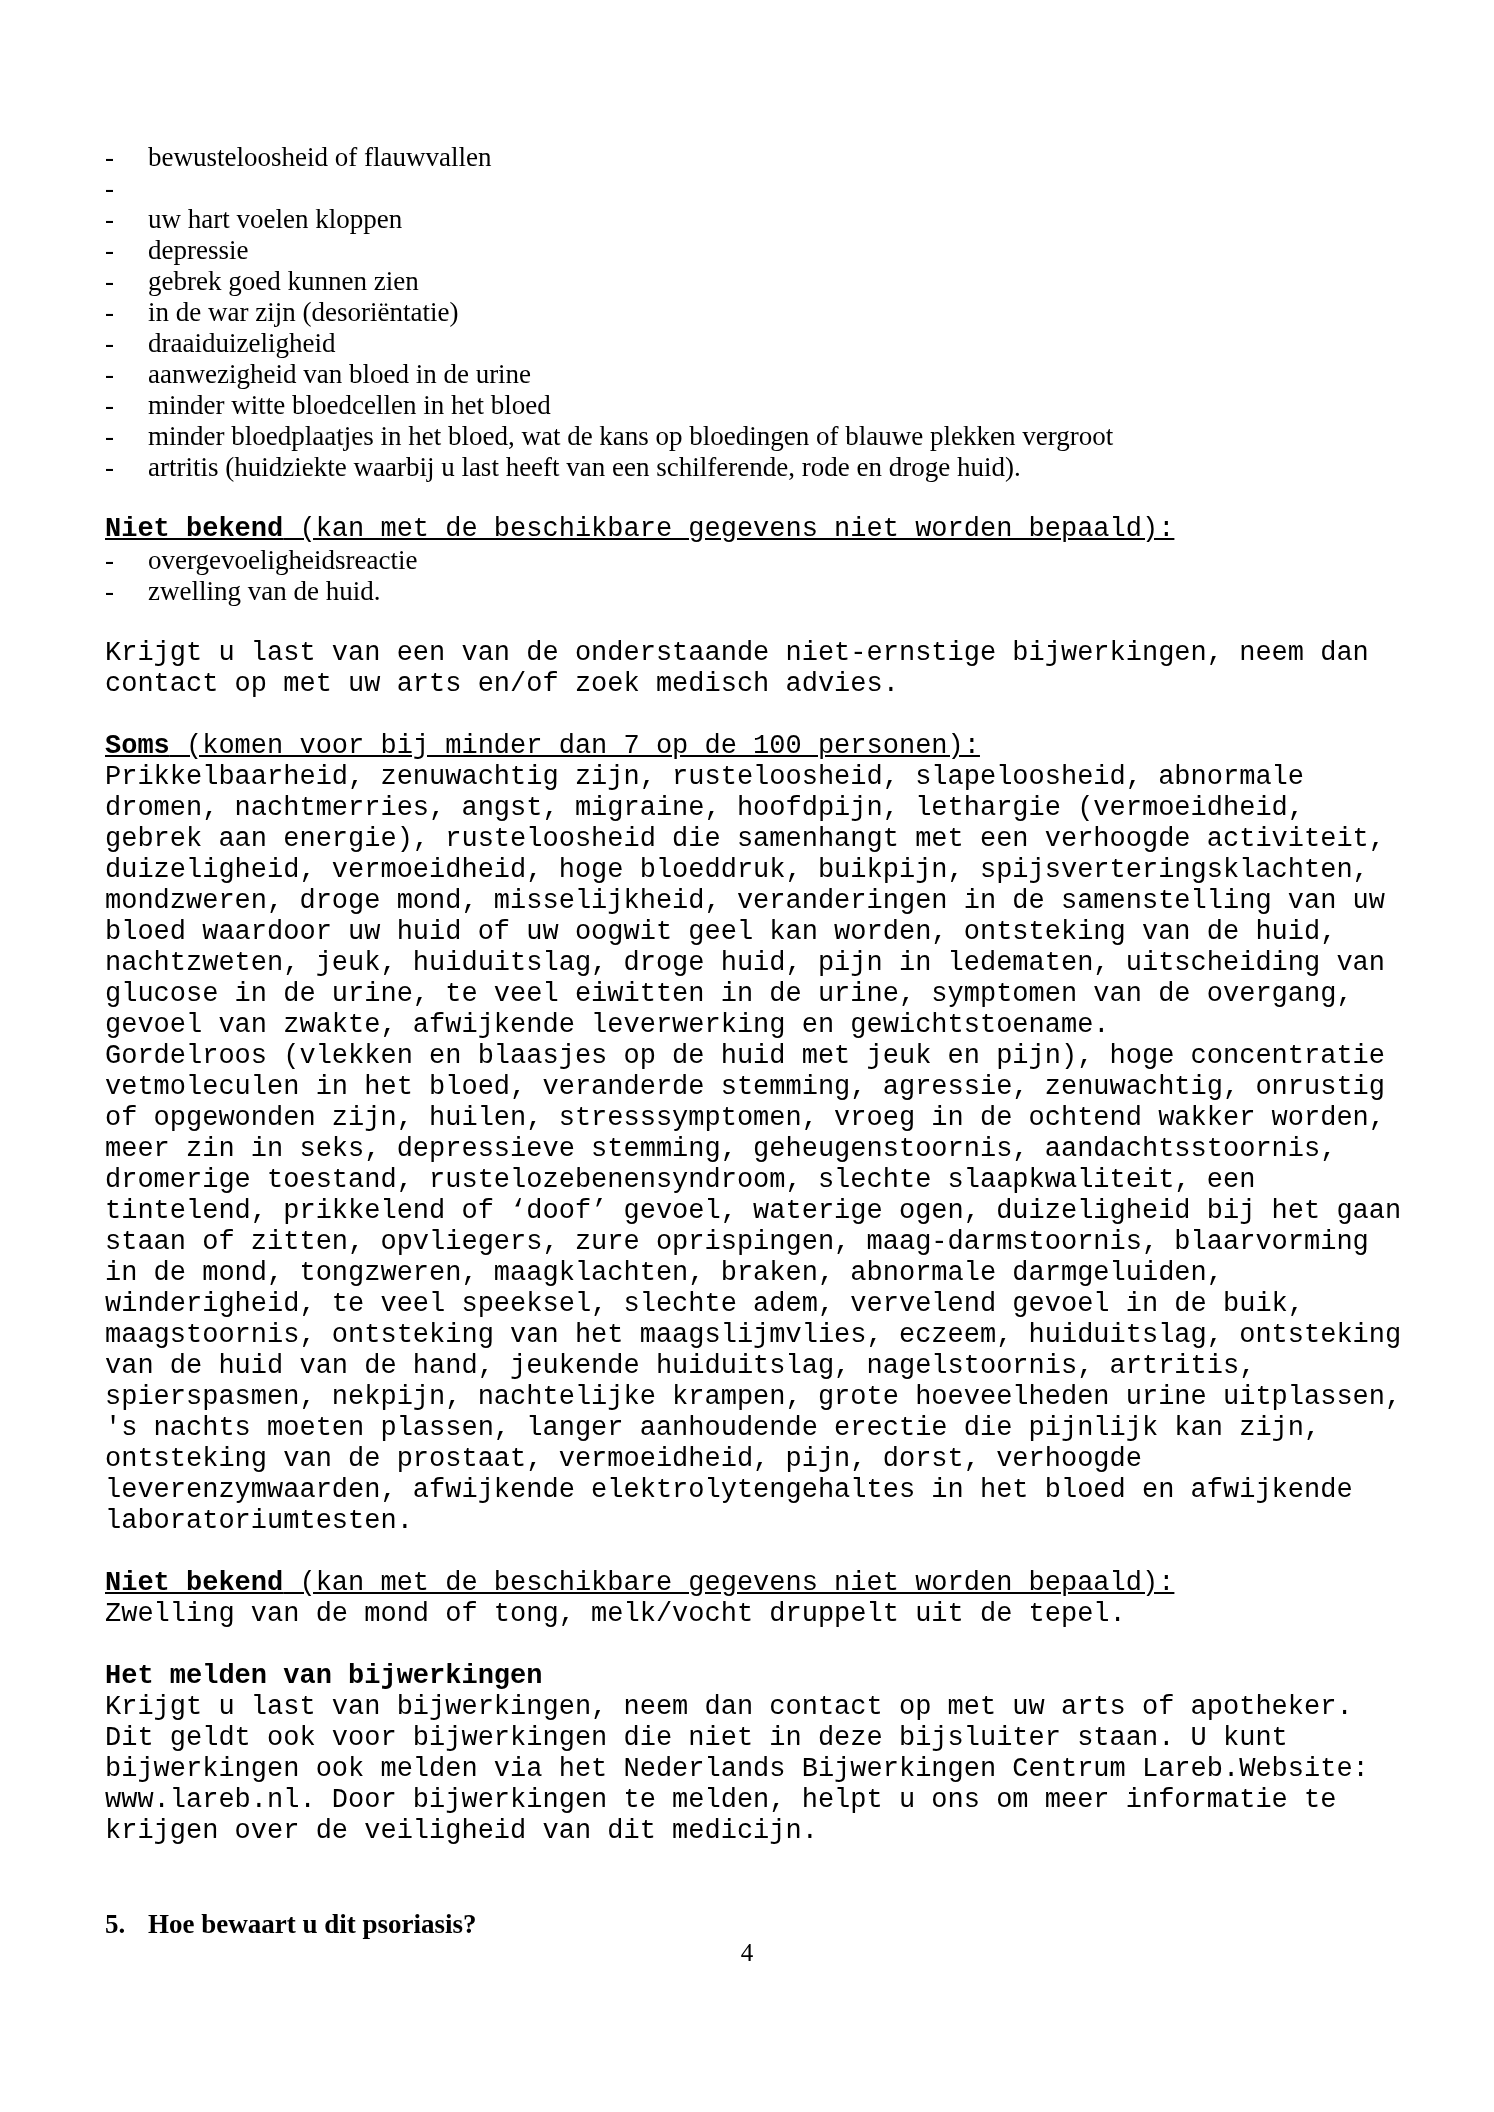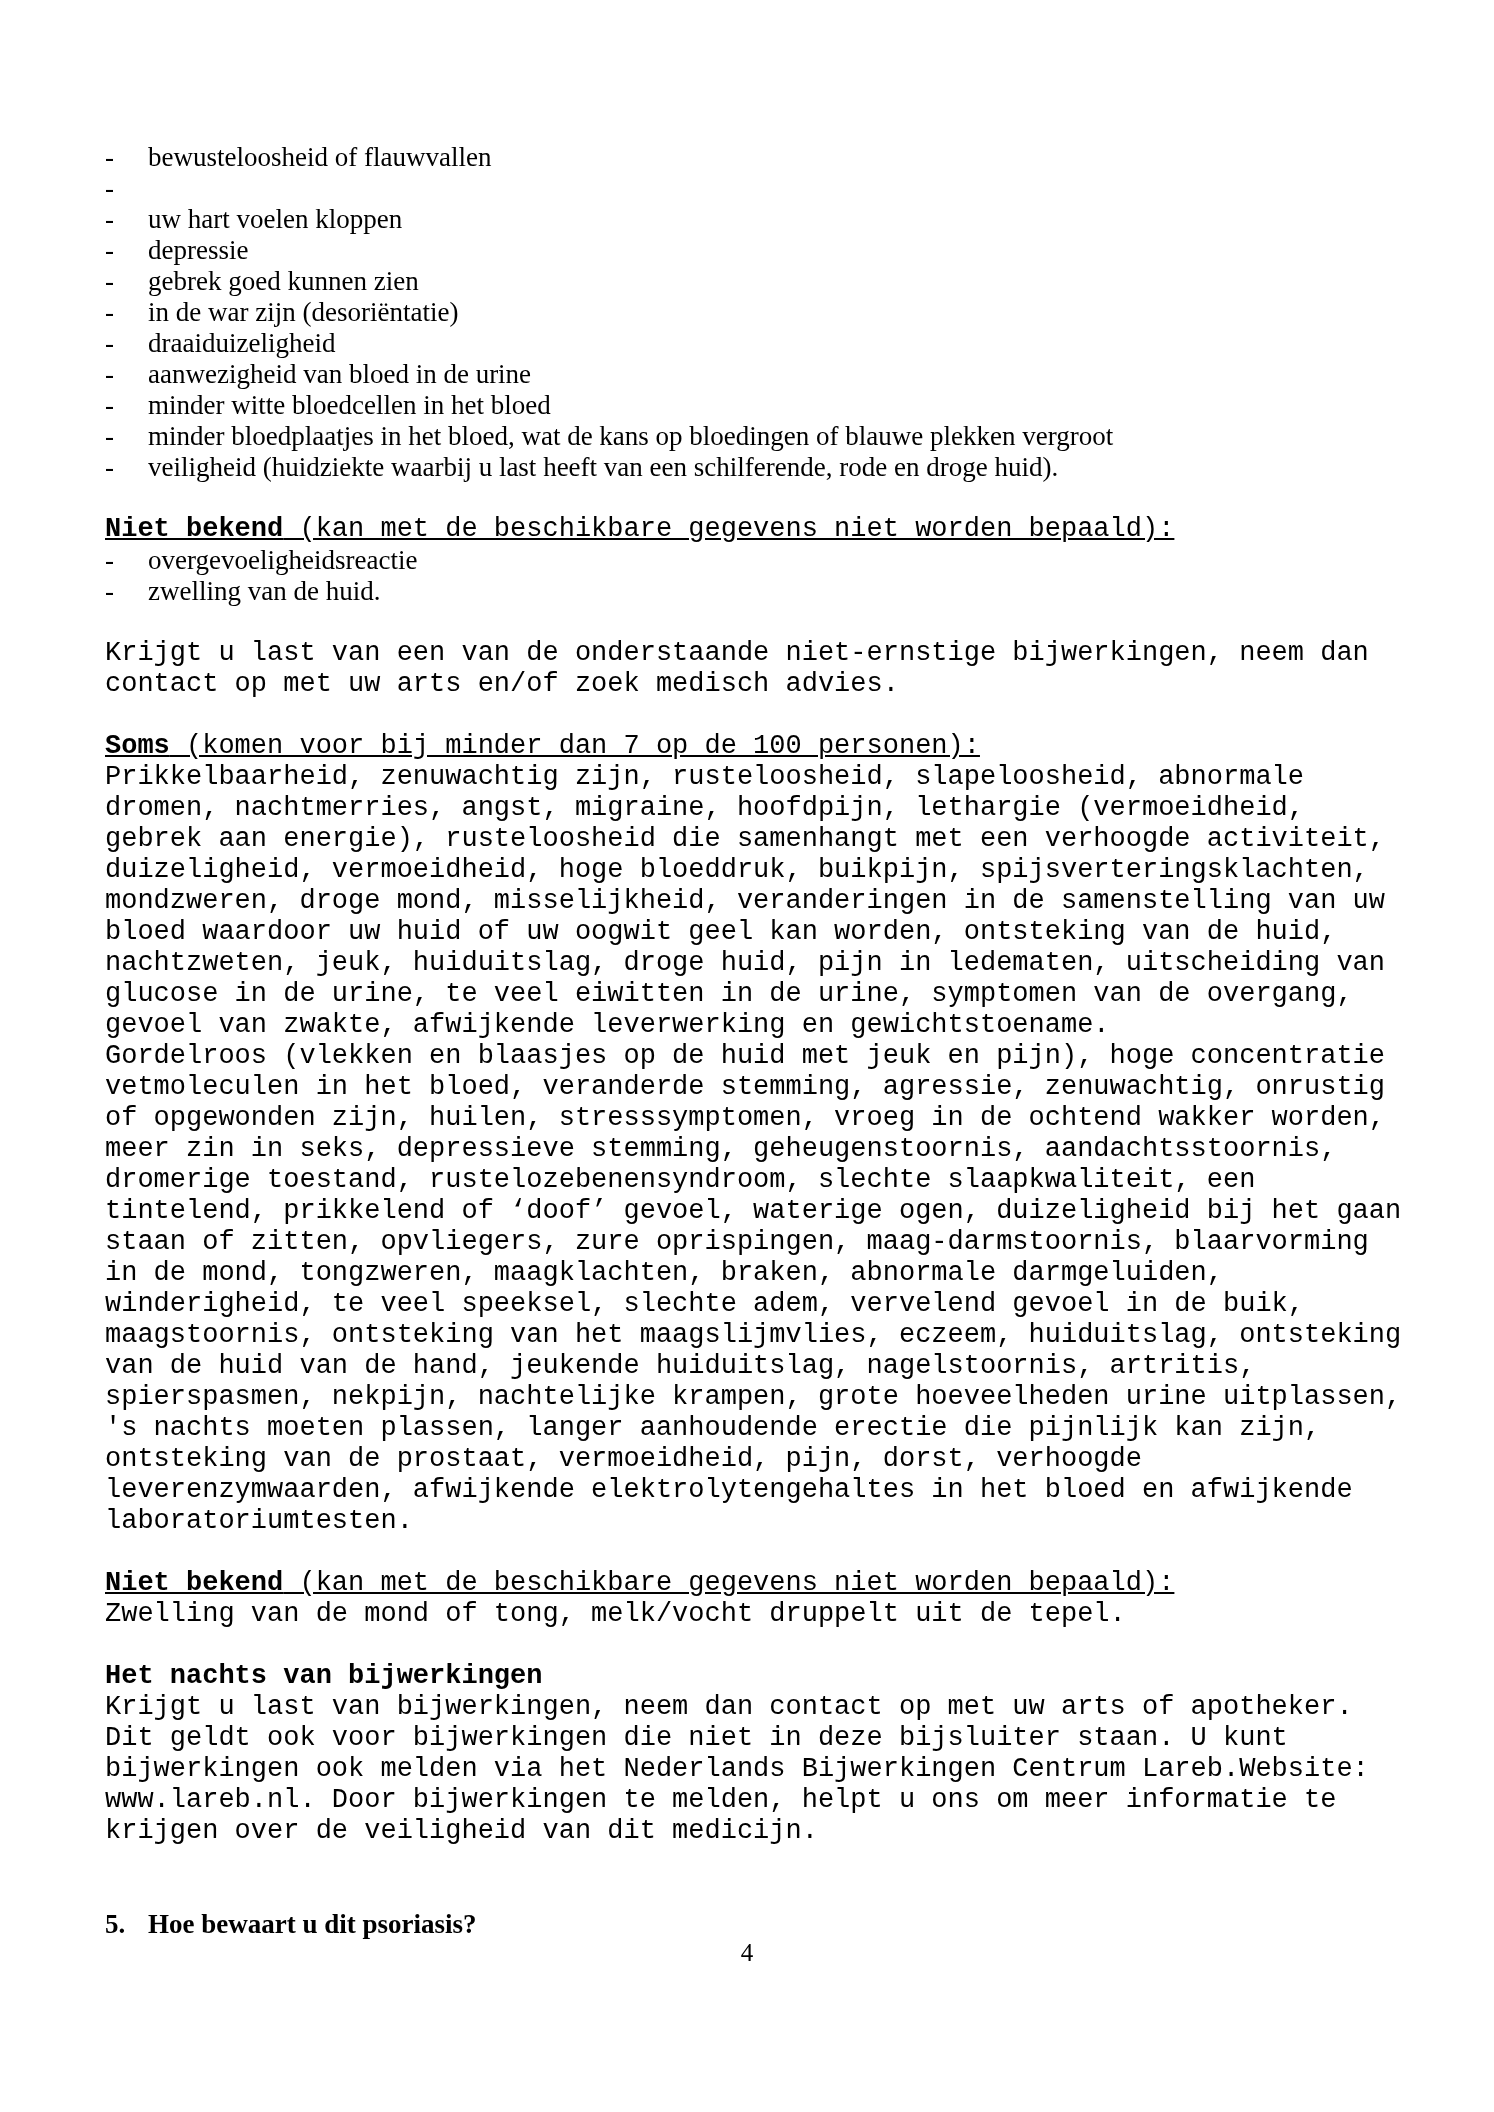--- a/index.html
+++ b/index.html
@@ -70,21 +70,21 @@
       <li>
           <span class="marker">-</span>
           <span>minder witte bloedcellen in het bloed</span>
         </li>
       <li>
           <span class="marker">-</span>
           <span>minder bloedplaatjes in het bloed, wat de kans op bloedingen of blauwe plekken vergroot</span>
         </li>
       <li>
           <span class="marker">-</span>
-          <span>veiligheid (huidziekte waarbij u last heeft van een schilferende, rode en droge huid).</span>
+          <span>artritis (huidziekte waarbij u last heeft van een schilferende, rode en droge huid).</span>
         </li>
     </ul>
 
     <p class="runhead gap"><span class="u"><strong>Niet bekend</strong><span> (kan met de beschikbare gegevens niet worden bepaald):</span></span></p>
 
     <ul class="bullets">
       <li>
           <span class="marker">-</span>
           <span>overgevoeligheidsreactie</span>
         </li>
@@ -97,21 +97,21 @@
     <p class="gap">Krijgt u last van een van de onderstaande niet-ernstige bijwerkingen, neem dan contact op met uw arts en/of zoek medisch advies.</p>
 
     <p class="runhead gap"><span class="u"><strong>Soms</strong><span> (komen voor bij minder dan 7 op de 100 personen):</span></span></p>
     <p>Prikkelbaarheid, zenuwachtig zijn, rusteloosheid, slapeloosheid, abnormale dromen, nachtmerries, angst, migraine, hoofdpijn, lethargie (vermoeidheid, gebrek aan energie), rusteloosheid die samenhangt met een verhoogde activiteit, duizeligheid, vermoeidheid, hoge bloeddruk, buikpijn, spijsverteringsklachten, mondzweren, droge mond, misselijkheid, veranderingen in de samenstelling van uw bloed waardoor uw huid of uw oogwit geel kan worden, ontsteking van de huid, nachtzweten, jeuk, huiduitslag, droge huid, pijn in ledematen, uitscheiding van glucose in de urine, te veel eiwitten in de urine, symptomen van de overgang, gevoel van zwakte, afwijkende leverwerking en gewichtstoename.</p>
 
     <p>Gordelroos (vlekken en blaasjes op de huid met jeuk en pijn), hoge concentratie vetmoleculen in het bloed, veranderde stemming, agressie, zenuwachtig, onrustig of opgewonden zijn, huilen, stresssymptomen, vroeg in de ochtend wakker worden, meer zin in seks, depressieve stemming, geheugenstoornis, aandachtsstoornis, dromerige toestand, rustelozebenensyndroom, slechte slaapkwaliteit, een tintelend, prikkelend of ‘doof’ gevoel, waterige ogen, duizeligheid bij het gaan staan of zitten, opvliegers, zure oprispingen, maag-darmstoornis, blaarvorming in de mond, tongzweren, maagklachten, braken, abnormale darmgeluiden, winderigheid, te veel speeksel, slechte adem, vervelend gevoel in de buik, maagstoornis, ontsteking van het maagslijmvlies, eczeem, huiduitslag, ontsteking van de huid van de hand, jeukende huiduitslag, nagelstoornis, artritis, spierspasmen, nekpijn, nachtelijke krampen, grote hoeveelheden urine uitplassen, 's nachts moeten plassen, langer aanhoudende erectie die pijnlijk kan zijn, ontsteking van de prostaat, vermoeidheid, pijn, dorst, verhoogde leverenzymwaarden, afwijkende elektrolytengehaltes in het bloed en afwijkende laboratoriumtesten.</p>
 
     <p class="runhead gap"><span class="u"><strong>Niet bekend</strong><span> (kan met de beschikbare gegevens niet worden bepaald):</span></span></p>
     <p>Zwelling van de mond of tong, melk/vocht druppelt uit de tepel.</p>
 
-    <p class="boldhead gap">Het nachts van bijwerkingen</p>
+    <p class="boldhead gap">Het melden van bijwerkingen</p>
     <p>Krijgt u last van bijwerkingen, neem dan contact op met uw arts of apotheker. Dit geldt ook voor bijwerkingen die niet in deze bijsluiter staan. U kunt bijwerkingen ook melden via het Nederlands Bijwerkingen Centrum Lareb.Website: www.lareb.nl. Door bijwerkingen te melden, helpt u ons om meer informatie te krijgen over de veiligheid van dit medicijn.</p>
 
     <div class="s5">
       <span class="num">5.</span>
       <span>Hoe bewaart u dit psoriasis?</span>
     </div>
 
 
   </div>
 

